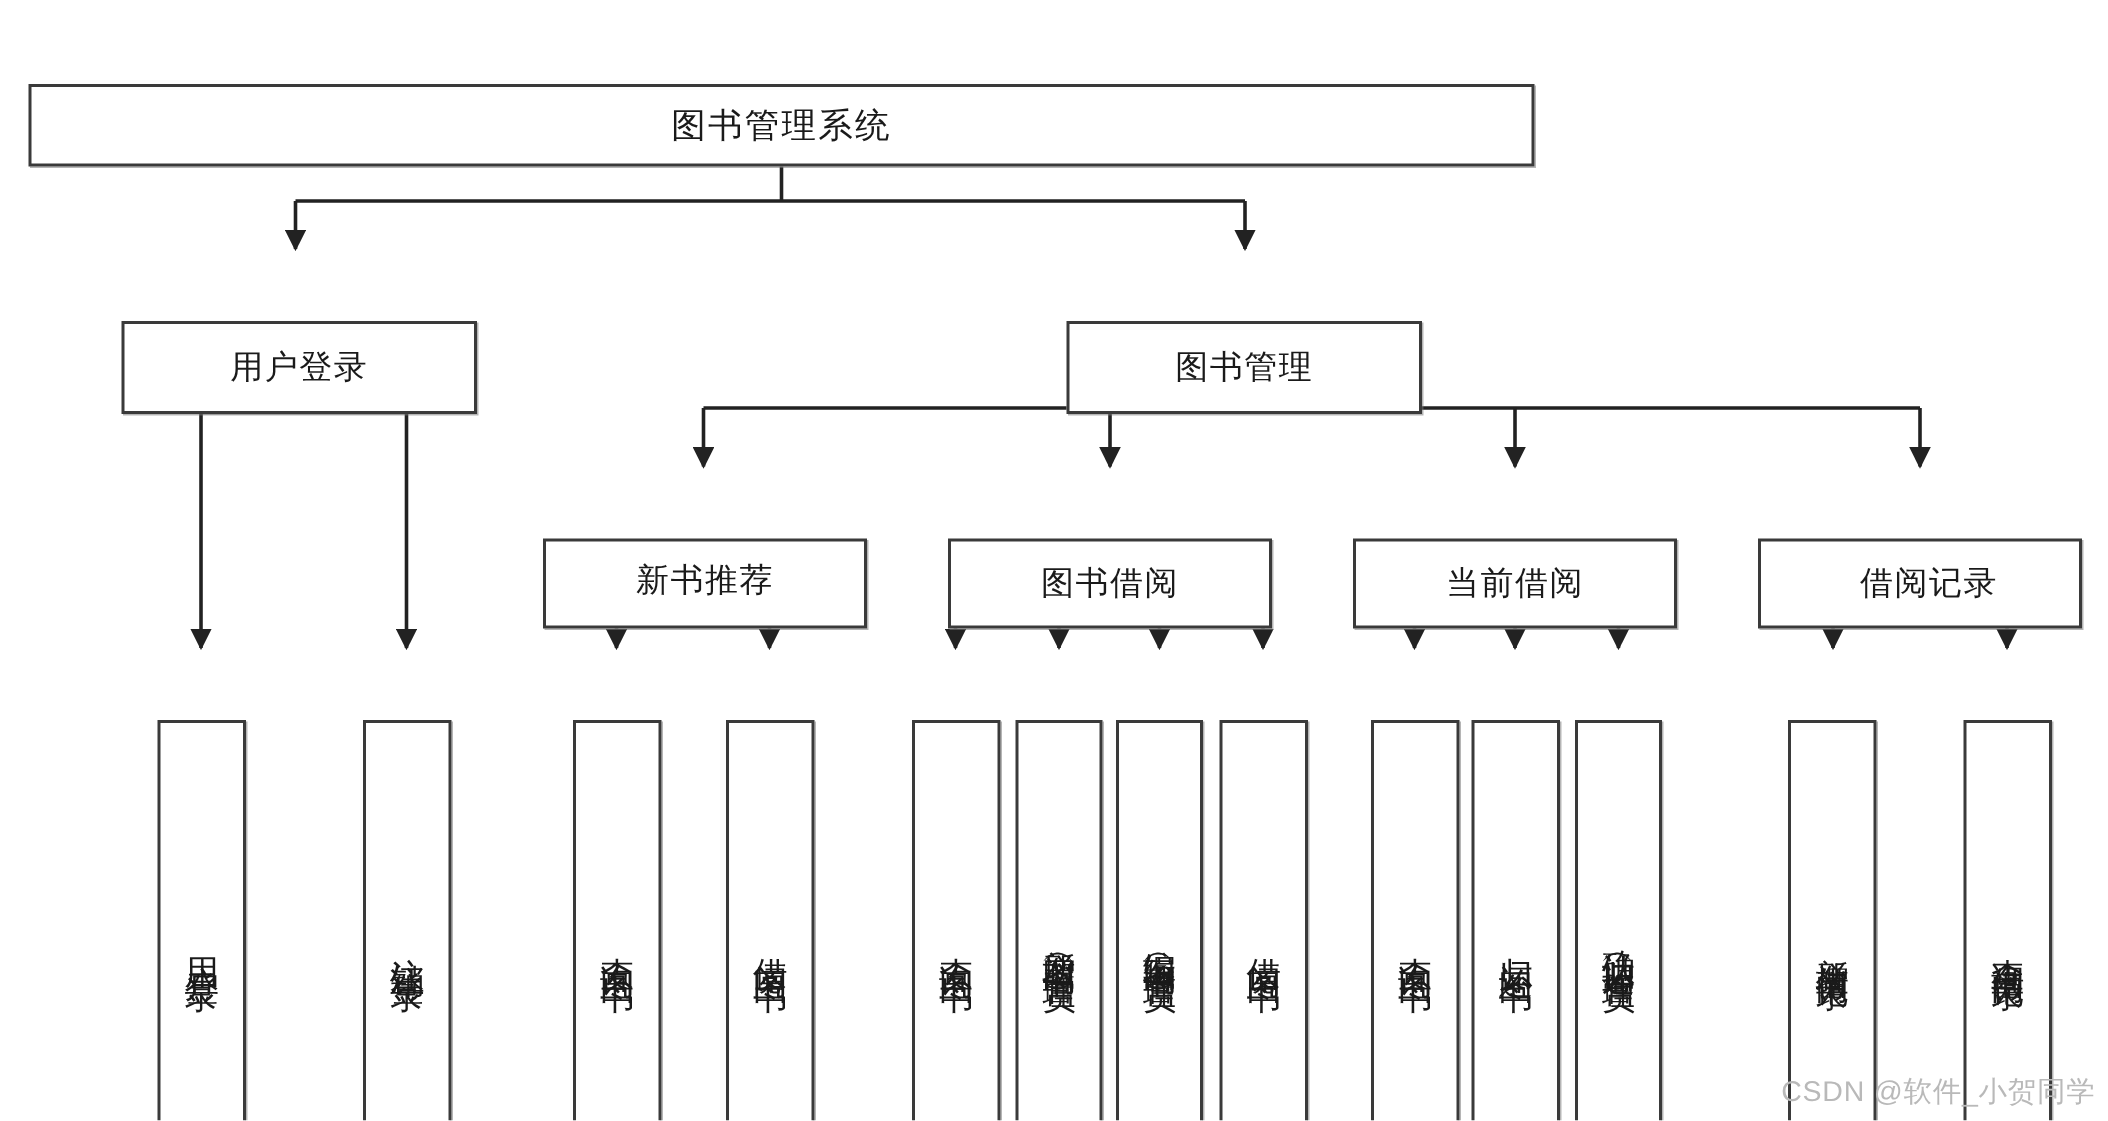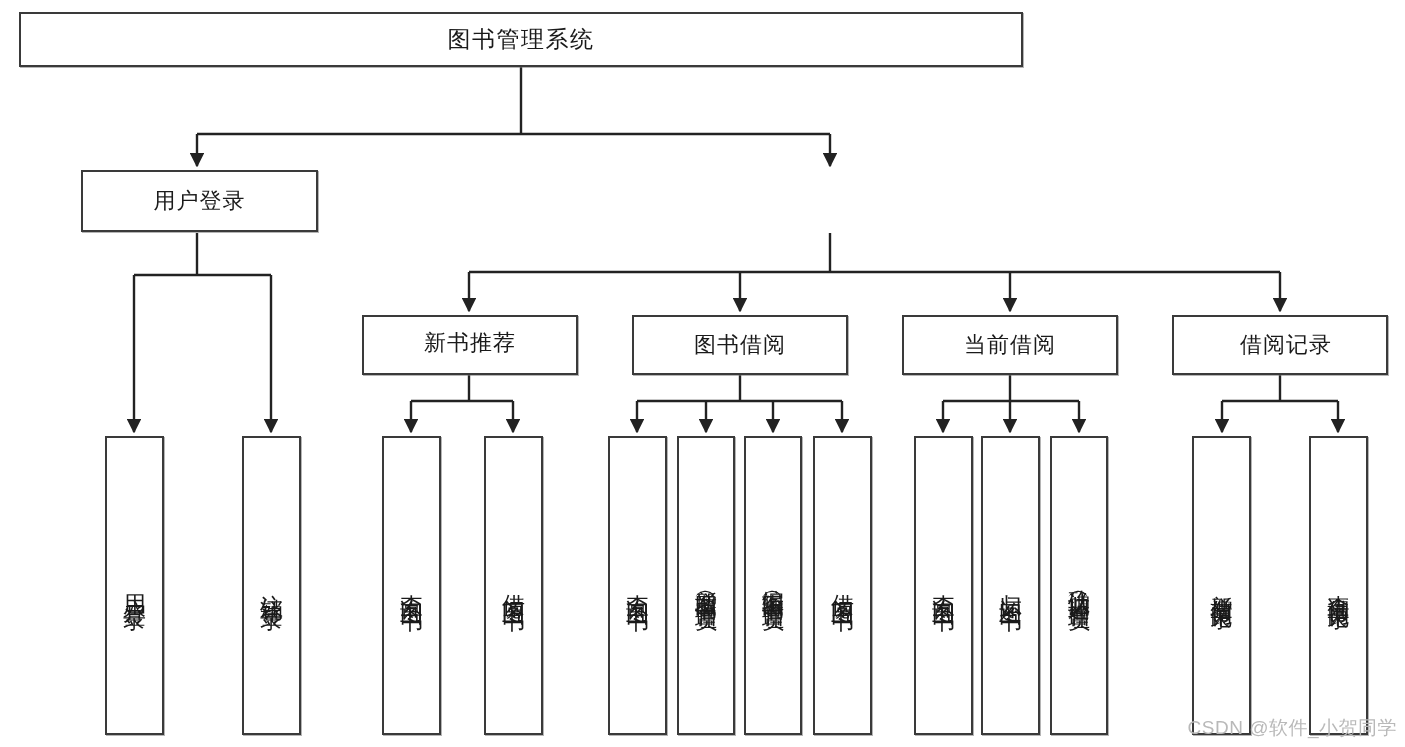--- a/index.html
+++ b/index.html
@@ -30,20 +30,21 @@
     position: absolute;
     box-sizing: border-box;
     background: #ffffff;
     border: 2px solid #3a3a3a;
     box-shadow: 1px 1px 0 rgba(120,120,120,0.55);
     display: flex;
     align-items: center;
     justify-content: center;
     color: #1a1a1a;
     z-index: 3;
+    margin-top: 44px;
   }
   .node .lbl {
     display: block;
     white-space: nowrap;
     line-height: 1.18;
   }
   
   .node.horiz .lbl {
     font-size: 22px;
     letter-spacing: 1px;
@@ -137,20 +138,23 @@
   </svg>
 
   <div class="node horiz root" style="left:19px; top:12px; width:1004px; height:55px;">
     <span class="lbl">图书管理系统</span>
   </div>
 
   <div class="node horiz" style="left:81px; top:170px; width:237px; height:62px;">
     <span class="lbl">用户登录</span>
   </div>
 
+  <div class="node horiz" style="left:711px; top:170px; width:237px; height:62px;">
+    <span class="lbl">图书管理</span>
+  </div>
 
   <div class="node horiz" style="left:362px; top:315px; width:216px; height:60px;font-family:Liberation Mono, monospace;">
     <span class="lbl">新书推荐</span>
   </div>
 
   <div class="node horiz" style="left:902px; top:315px; width:216px; height:60px;">
     <span class="lbl">当前借阅</span>
   </div>
 
   <div class="node horiz" style="left:632px; top:315px; width:216px; height:60px;">

